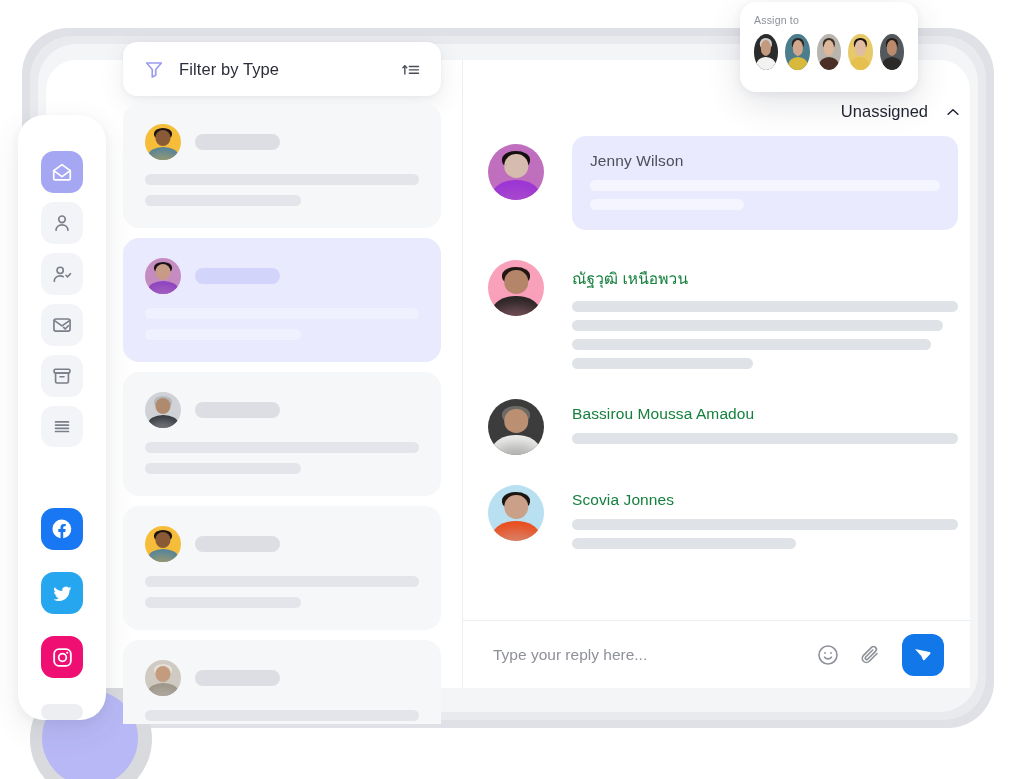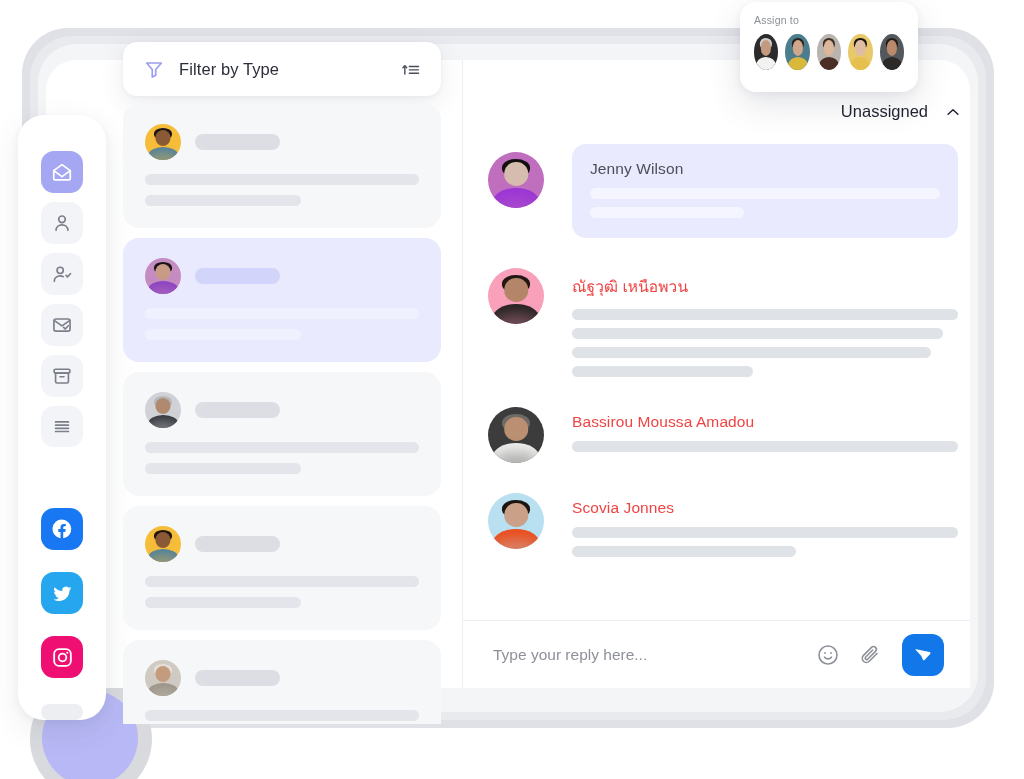--- a/index.html
+++ b/index.html
@@ -212,21 +212,21 @@
     font-size: 16.5px;
     color: #1f2230;
     display: flex;
     align-items: center;
     gap: 16px;
     cursor: pointer;
   }
 
   .thread {
     position: absolute;
-    left: 488px; top: 152px;
+    left: 488px; top: 144px;
     width: 470px;
   }
   .msg { display: flex; margin-bottom: 30px; }
   .msg-avatar {
     width: 56px; height: 56px;
     border-radius: 50%;
     flex: 0 0 56px;
     overflow: hidden;
     position: relative;
   }
@@ -238,21 +238,21 @@
   }
   .msg-body { flex: 1; margin-left: 28px; padding-top: 6px; }
   .msg.highlight .msg-body {
     background: #e9eafd;
     border-radius: 14px;
     padding: 16px 18px 20px 18px;
     margin-top: -8px;
   }
   .msg-name {
     font-size: 15.5px;
-    color: #ef4444;
+    color: #15803d;
     letter-spacing: .1px;
     margin-bottom: 10px;
   }
   .msg.highlight .msg-name { color: #4c4f59; }
   .msg-line {
     height: 11px;
     border-radius: 6px;
     background: #dfe2e7;
     margin-top: 8px;
   }

